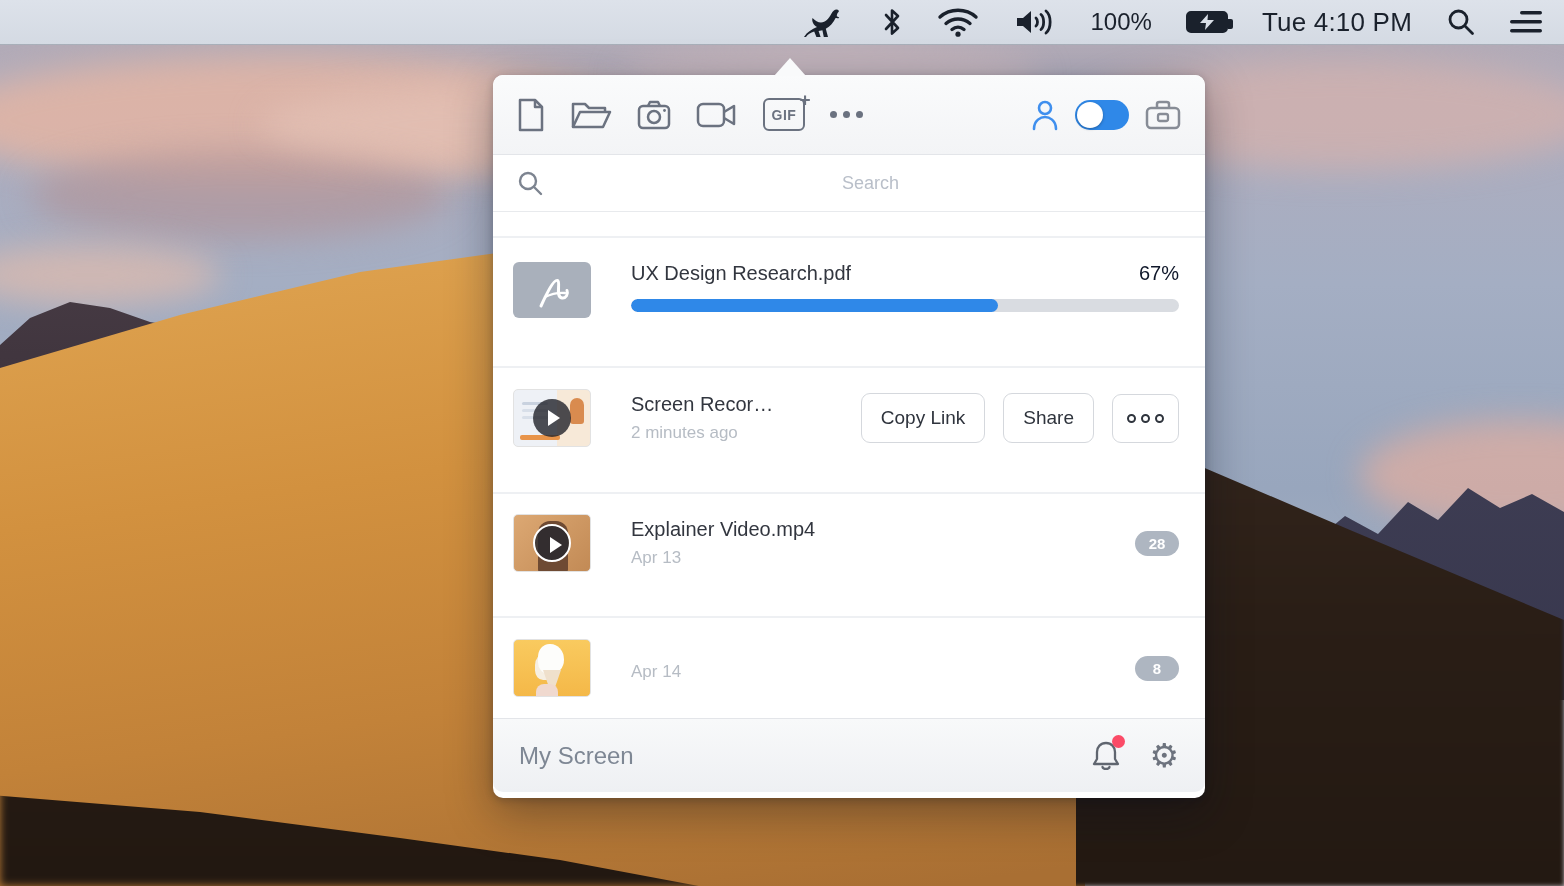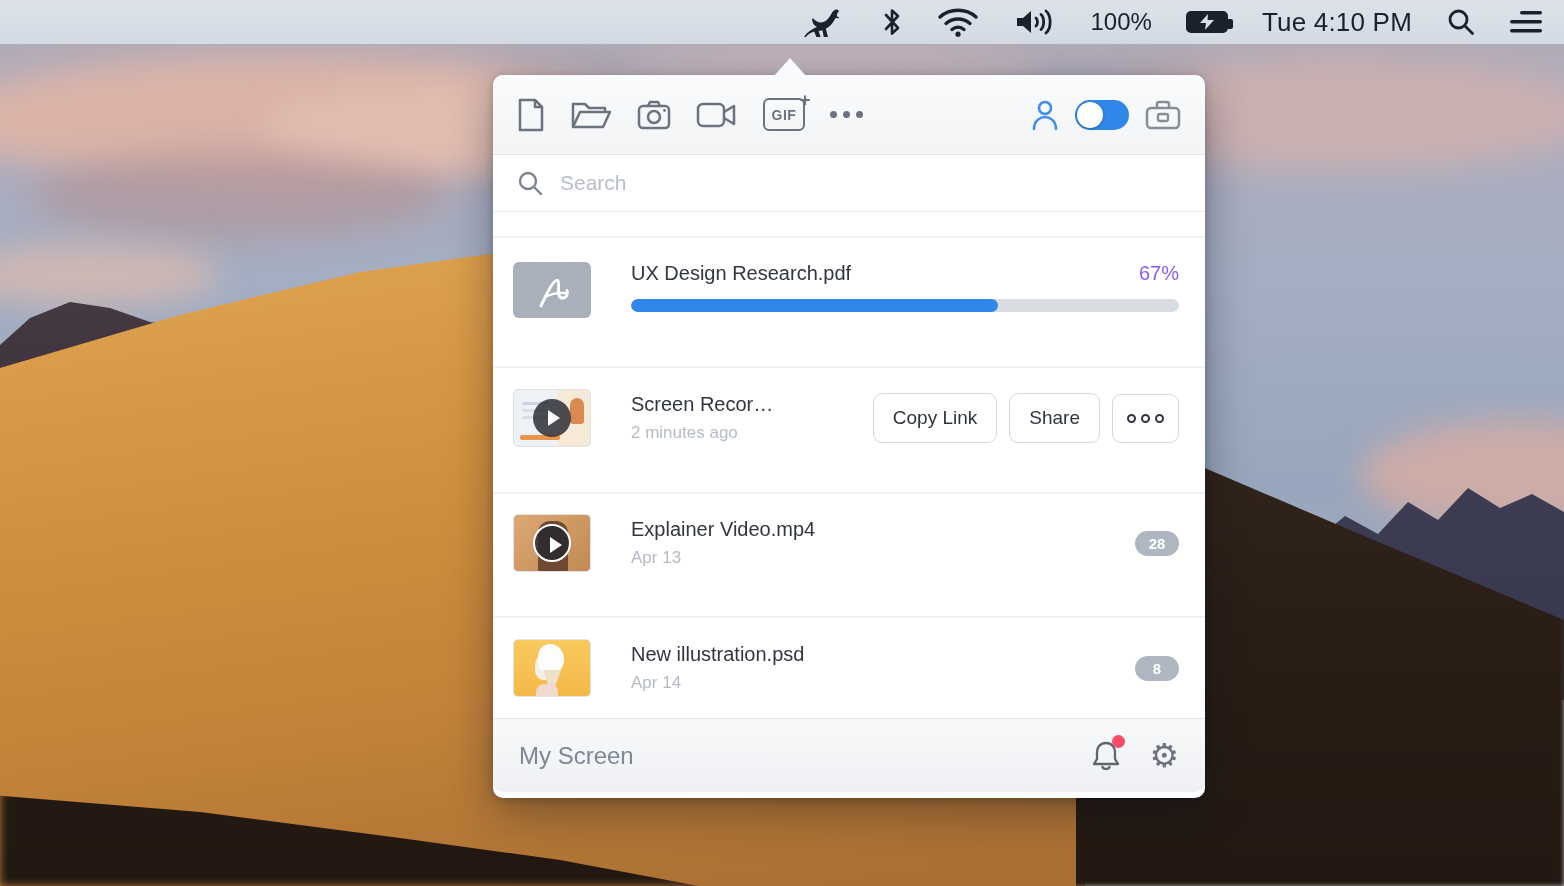--- a/index.html
+++ b/index.html
@@ -64,41 +64,41 @@
   .gif-plus { position:absolute; right:-8px; top:-11px; font-size:19px; font-weight:bold; color:#6b7280;}
   .dots3 { display:flex; gap:6px; }
   .dots3 span { width:7px; height:7px; border-radius:50%; background:#6b7280; }
   .hdr-right { margin-left:auto; display:flex; align-items:center; gap:16px; }
   .toggle { position:relative; width:54px; height:30px; border-radius:15px; background:#2f88e8; cursor:pointer; }
   .knob { position:absolute; left:2px; top:2px; width:26px; height:26px; border-radius:50%; background:#fff;
     box-shadow:0 1px 3px rgba(0,0,0,.3); }
 
   .pp-search { height:57px; display:flex; align-items:center; gap:16px; padding:0 24px;
     border-bottom:1px solid #e8eaed; background:#fff; }
-  .pp-search input { flex:1; border:none; outline:none; font-size:21px; color:#3a3f48; background:transparent;
-    font-family:"Liberation Sans",sans-serif; }
+  .pp-search input { flex:1; border:none; outline:none; font-size:18px; color:#3a3f48; background:transparent;
+    font-family:"Liberation Sans",sans-serif;text-align:center; }
   .pp-search input::placeholder { color:#b9bfc9; }
 
   .row { display:flex; align-items:center; padding:0 26px 0 20px; border-top:2px solid #eef0f3;margin-top:24px; }
   .row:first-of-type { border-top:none; }
   .thumb { width:78px; height:58px; border-radius:5px; flex-shrink:0; position:relative; overflow:hidden;
     border:1px solid #e2e2e2; }
   .file-tile { width:78px; height:56px; border-radius:6px; flex-shrink:0; background:#a9b0bb;
     display:flex; align-items:center; justify-content:center; }
   .row-main { flex:1; margin-left:40px; min-width:0; }
   .row-title { font-size:20px; color:#32363f; white-space:nowrap; overflow:hidden; text-overflow:ellipsis; }
   .row-meta { font-size:17px; color:#b6bcc4; margin-top:7px; }
-  .pct { font-size:20px; color:#8b5cf6; }
+  .pct { font-size:20px; color:#0f172a; }
   .badge { min-width:44px; padding:4px 12px; border-radius:14px; background:#aeb6c1; color:#fff;
     font-size:15px; font-weight:bold; text-align:center; }
   .btn { background:#fff; border:1.5px solid #d5d8dd; border-radius:9px; color:#2f343d; font-size:19px;
     font-family:"Liberation Sans",sans-serif; padding:13px 19px; cursor:pointer; }
   .btn-more { display:flex; gap:5px; align-items:center; padding:19px 14px; }
   .btn-more i { width:9px; height:9px; border:2.5px solid #2f343d; border-radius:50%; display:block; }
-  .actions { display:flex; gap:12px; align-items:center; }
+  .actions { display:flex; gap:18px; align-items:center; }
 
   .row1 { height:106px; align-items:flex-start; padding-top:24px; }
   .row1-main { flex:1; margin-left:40px; }
   .row1-top { display:flex; align-items:baseline; justify-content:space-between; }
   .progress { margin-top:14px; height:13px; border-radius:7px; background:#d9dce1; overflow:hidden; }
   .progress-fill { height:100%; border-radius:7px; background:#2f88e8; }
 
   .r2 { height:102px; } .r3 { height:102px; } .r4 { height:100px; } .r5 { height:102px; }
 
   .pp-footer { height:74px; display:flex; align-items:center; padding:0 26px 0 26px;
@@ -335,21 +335,20 @@
       <div class="badge">28</div>
     </div>
 
     <div class="row r5">
       <div class="thumb th-psd">
         <div class="swirl"></div>
           <div class="cone"></div>
           <div class="hand"></div>
       </div>
       <div class="row-main">
-        <div class="row-title">New illustration.psd</div>
         <div class="row-meta">Apr 14</div>
       </div>
       <div class="badge">8</div>
     </div>
 
     <div class="pp-footer">
       <div class="footer-title">My Screen</div>
       <div class="footer-icons">
         <div class="bell-wrap">
           <svg width="30" height="34" viewBox="0 0 30 34">

